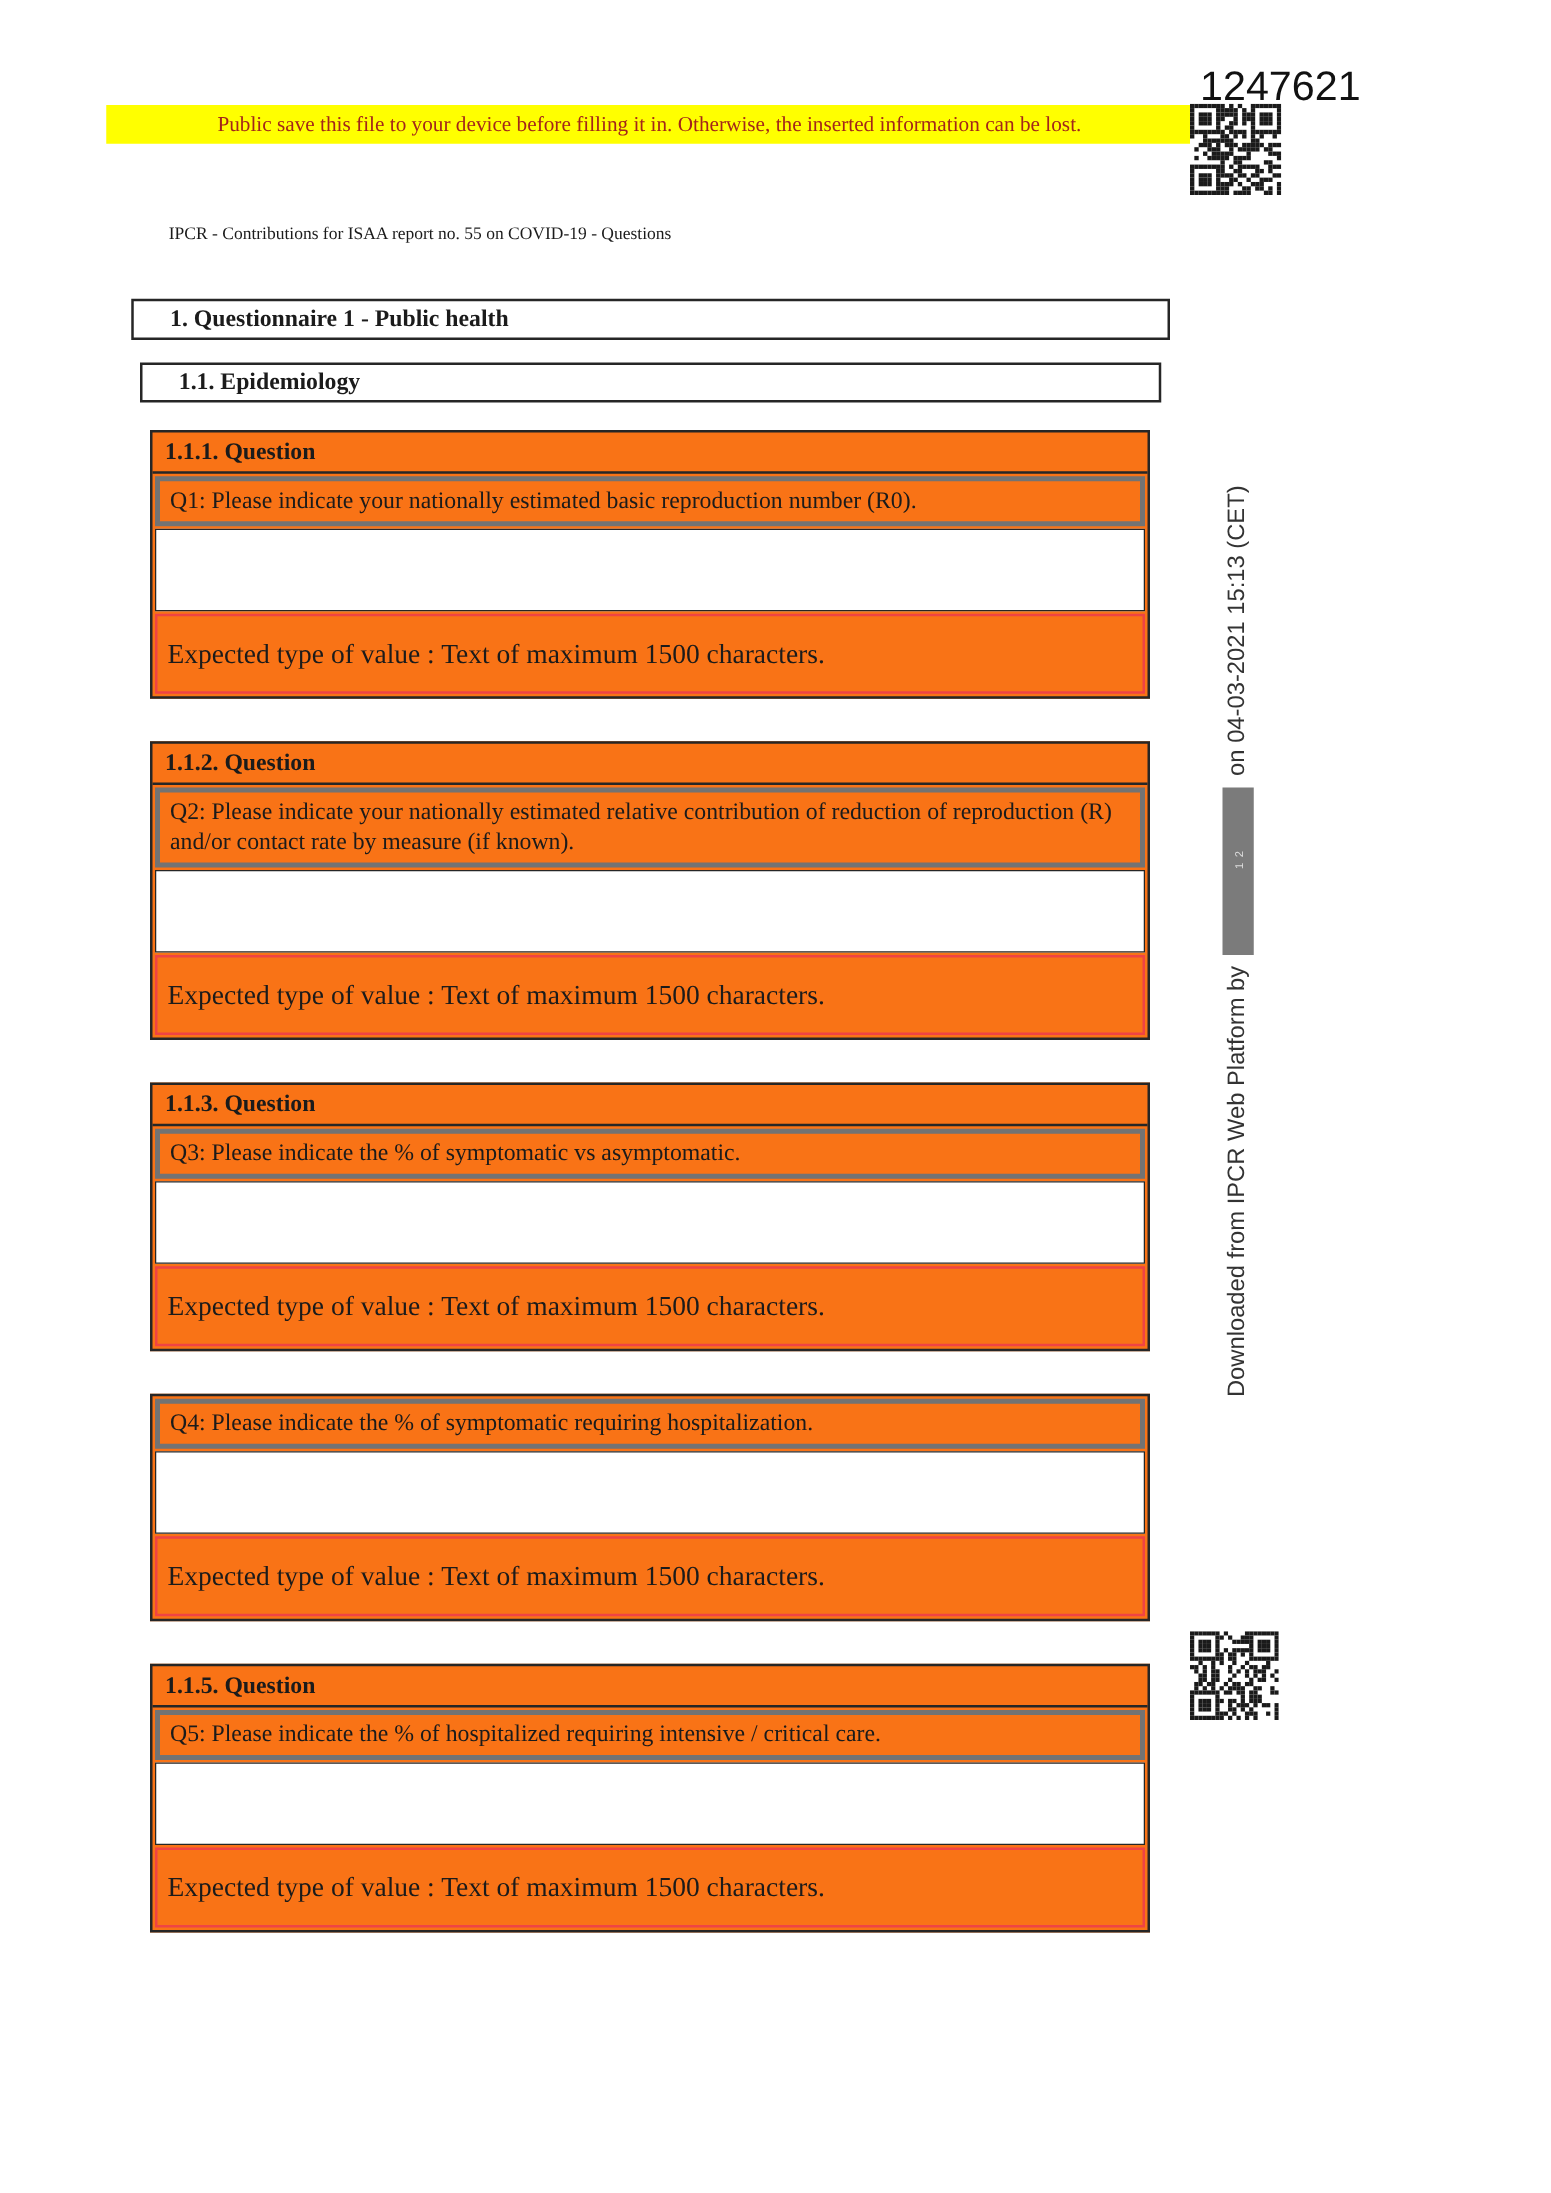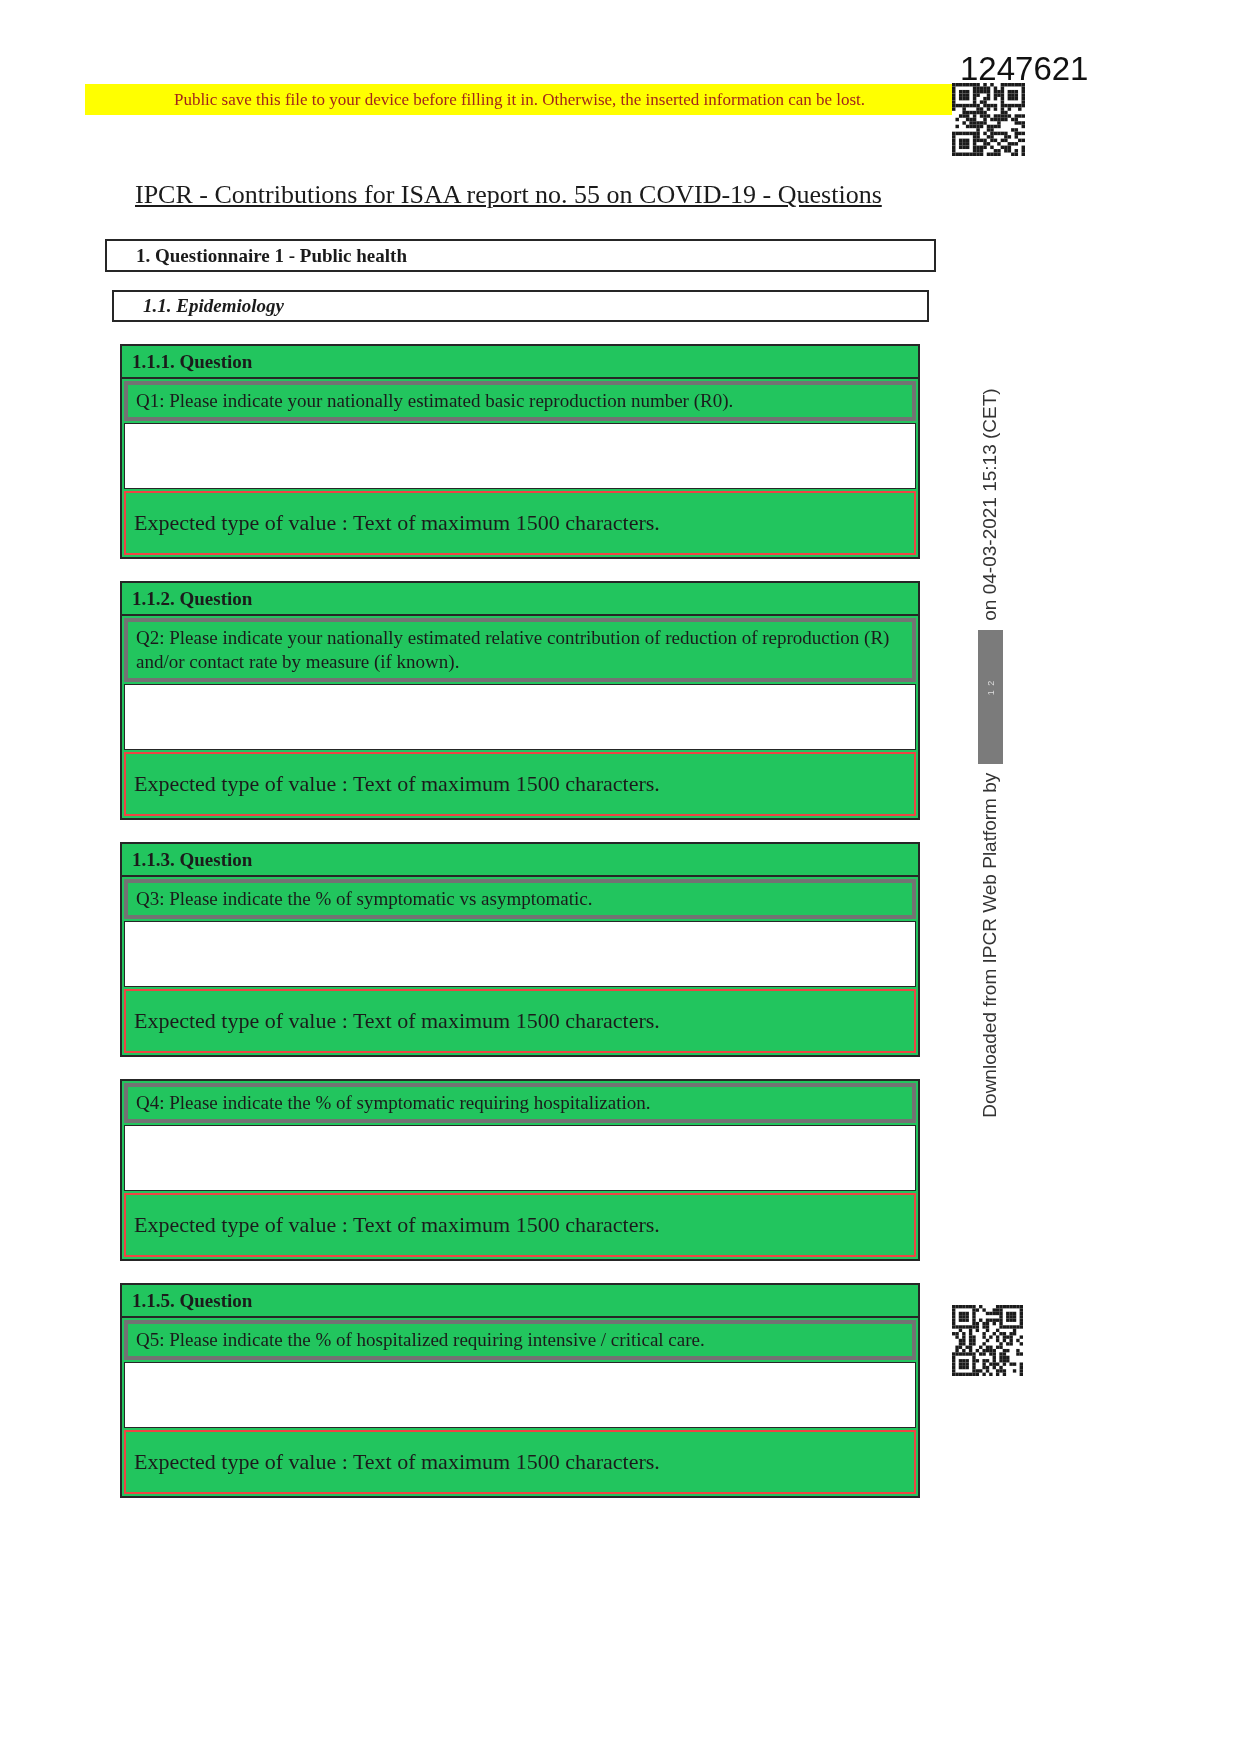--- a/index.html
+++ b/index.html
@@ -47,49 +47,48 @@
     background: #ffffff;
   }
   .qr svg { width: 100%; height: 100%; display: block; }
   .qr-top { left: 952px; top: 83px; width: 73px; height: 73px; }
   .qr-bottom { left: 952px; top: 1305px; width: 71px; height: 71px; }
 
   .title {
     position: absolute;
     left: 135px;
     top: 180px;
-    font-size: 26px;
-    text-decoration: underline;
+    font-size: 14px;
     white-space: nowrap;
     text-align: right;
   }
 
   .secbox {
     position: absolute;
     border: 2px solid #262626;
     display: flex;
     align-items: center;
     font-weight: bold;
     font-size: 19px;
     padding-left: 29px;
     background: #ffffff;
   }
   .sec1 { left: 105px; top: 239px; width: 831px; height: 33px; }
-  .sec2 { left: 112px; top: 290px; width: 817px; height: 32px; font-style: italic; }
+  .sec2 { left: 112px; top: 290px; width: 817px; height: 32px; }
 
   .content {
     position: absolute;
     left: 120px;
     top: 344px;
     width: 800px;
   }
   .qblock {
     border: 2px solid #262626;
-    margin-bottom: 22px;
-    background: #22c55e;
+    margin-bottom: 34px;
+    background: #f97316;
   }
   .qhead {
     font-weight: bold;
     font-size: 19px;
     line-height: 23px;
     padding: 4px 10px;
     border-bottom: 2px solid #262626;
   }
   .qbody { padding: 2px; }
   .qtext {

